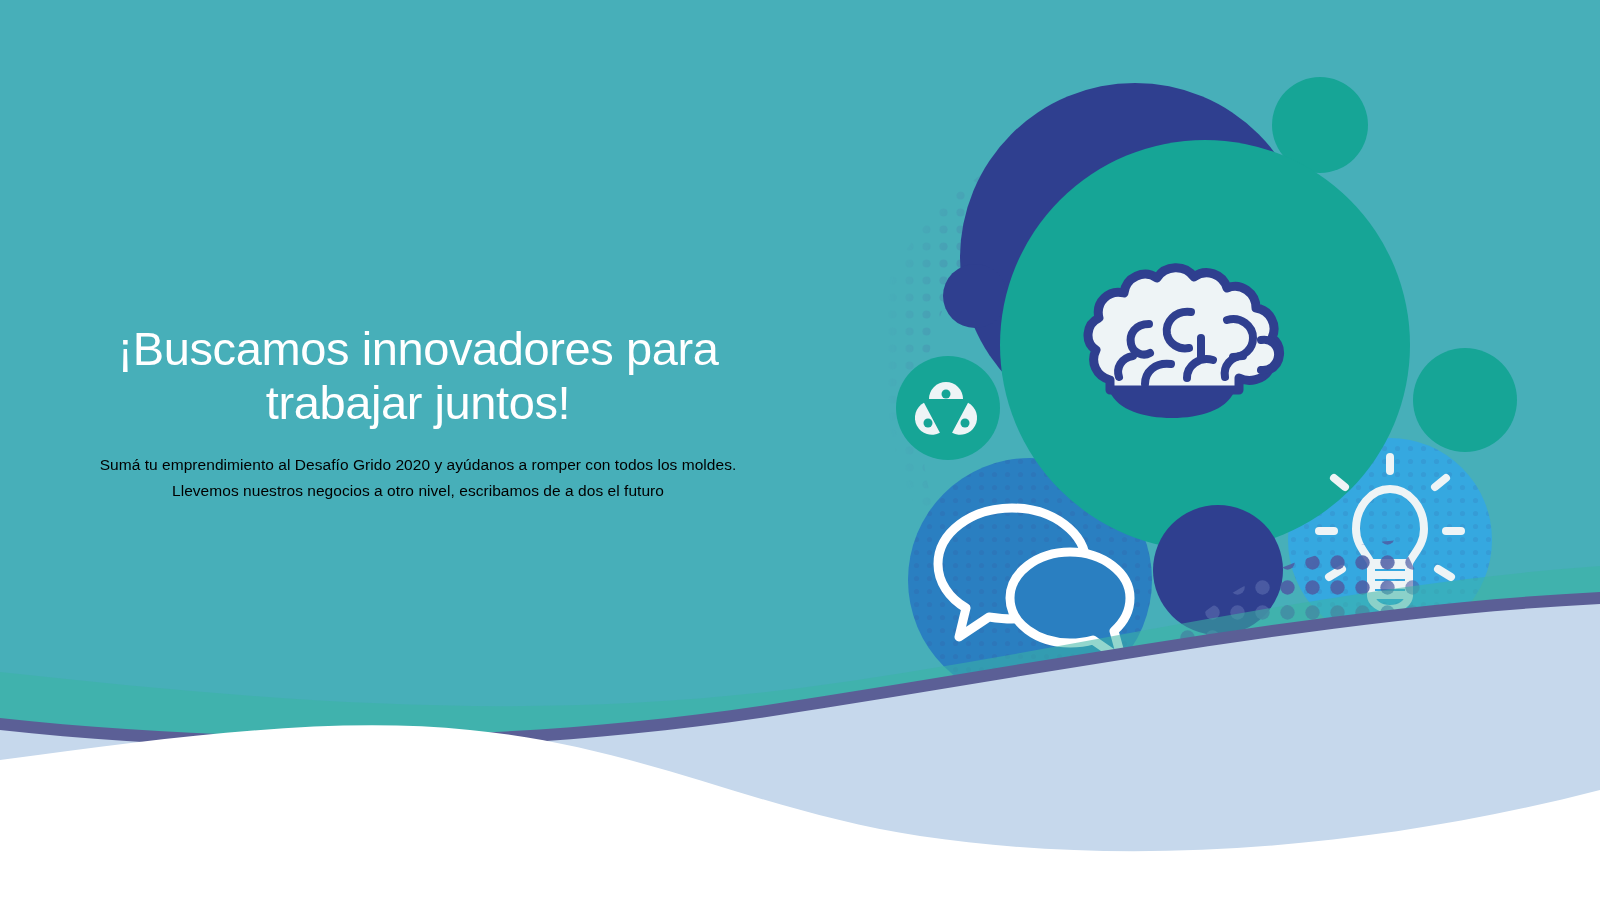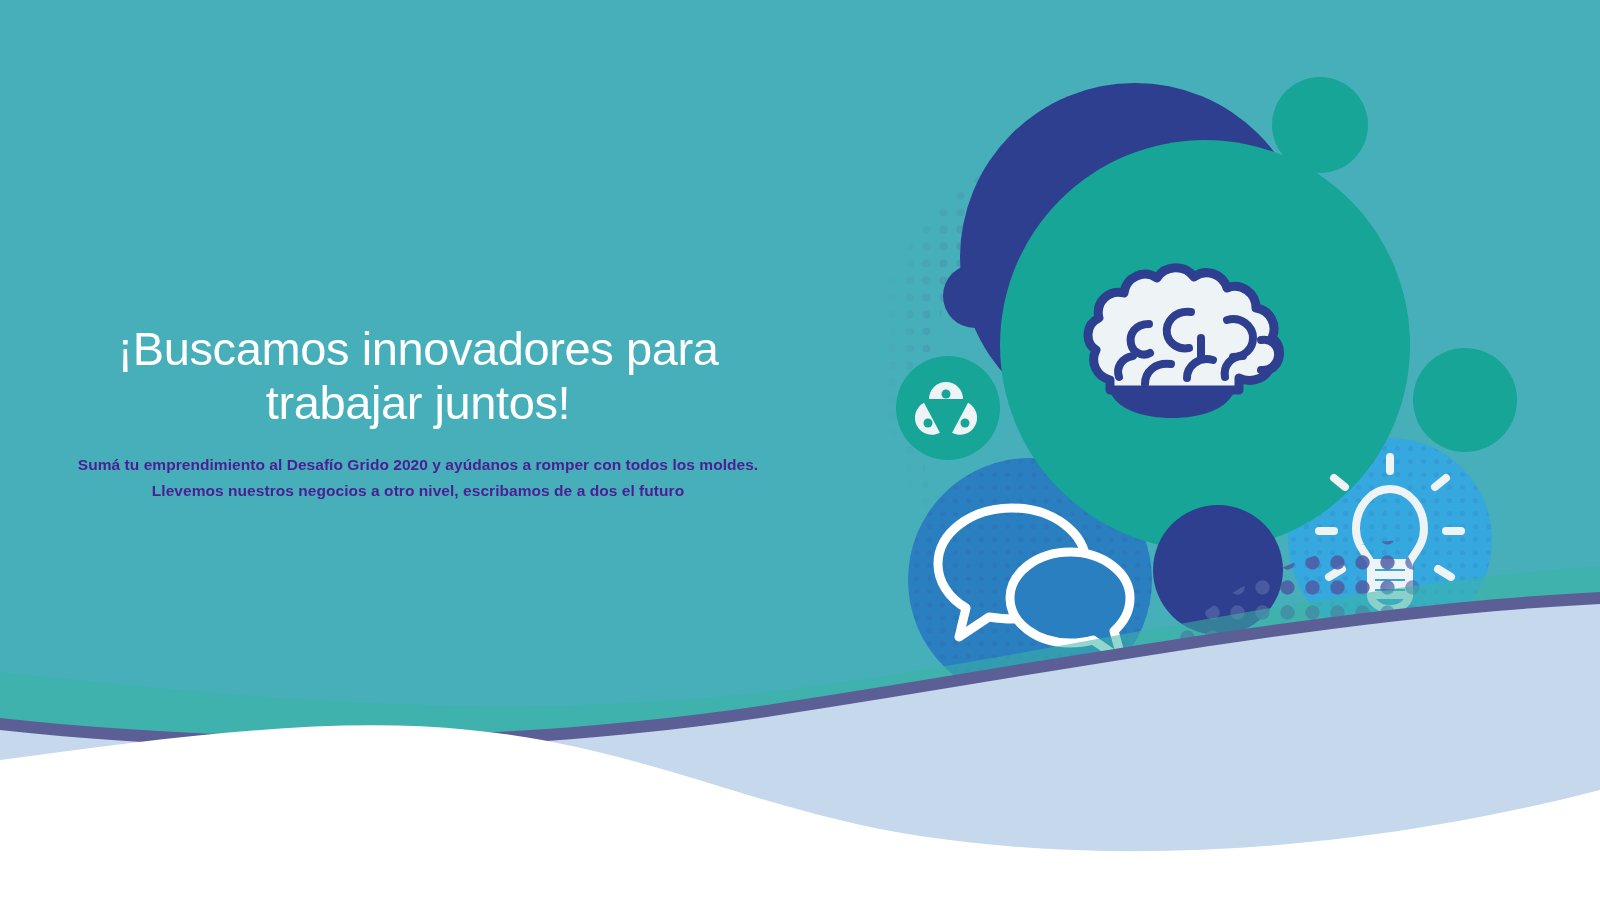--- a/index.html
+++ b/index.html
@@ -33,24 +33,24 @@
   #headline {
     color:#ffffff;
     font-size:47px;
     line-height:54px;
     font-weight:300;
     letter-spacing:-0.4px;
     white-space:pre-line;
   }
   #subhead {
     margin-top:22px;
-    color:#4c1d95;
+    color:#000000;
     font-size:15.5px;
     line-height:26px;
-    font-weight:700;
+    font-weight:400;
     letter-spacing:0.05px;
     white-space:pre-line;
   }
   #cta-wrap {
     margin-top:27px;
     display:flex;
     justify-content:center;
   }
   #cta {
     display:inline-flex;

